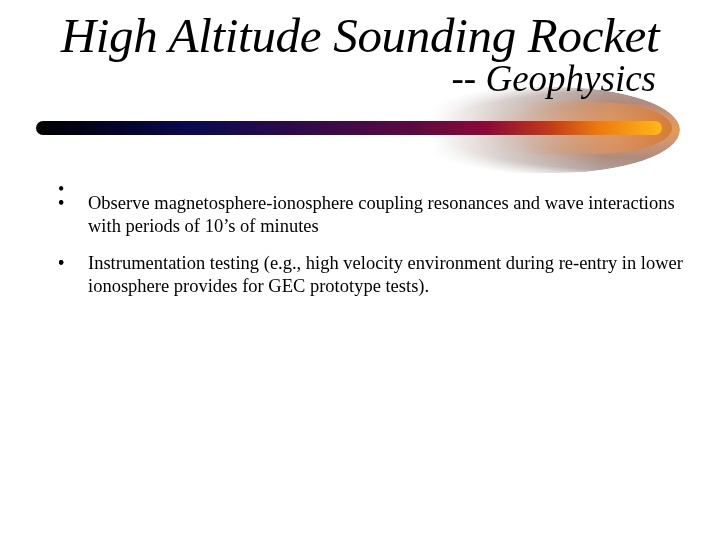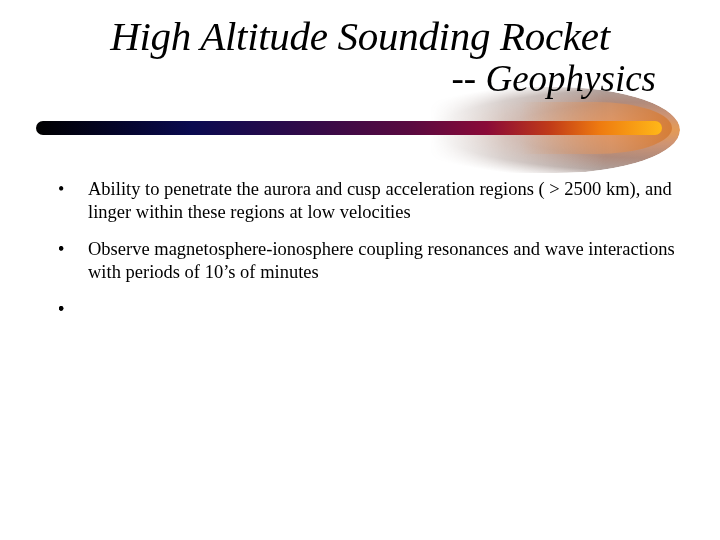--- a/index.html
+++ b/index.html
@@ -16,21 +16,21 @@
       font-family: "Liberation Serif", "DejaVu Serif", serif;
       color: #000000;
     }
     .title {
       position: absolute;
       left: 0;
       top: 10px;
       width: 720px;
       text-align: center;
       font-style: italic;
-      font-size: 41px;
+      font-size: 49px;
       line-height: 52px;
       white-space: nowrap;
       letter-spacing: -0.3px;
       z-index: 3;
     }
     .subtitle {
       position: absolute;
       right: 64px;
       top: 62px;
       font-style: italic;
@@ -118,32 +118,32 @@
   <div class="title">High Altitude Sounding Rocket</div>
   <div class="subtitle">-- Geophysics</div>
 
   <div class="glow"></div>
   <div class="glow-rim"></div>
   <div class="rocket-bar"></div>
 
   <ul class="bullets">
     <li class="bullet-item">
       <span class="bullet-dot">•</span>
-      <span>Ability to penetrate the aurora and cusp acceleration regions ( &gt; 2500 km), and linger within these regions at low velocities</span>
     </li>
     <li class="bullet-item">
       <span class="bullet-dot">•</span>
     </li>
     <li class="bullet-item">
       <span class="bullet-dot">•</span>
       <span>Observe magnetosphere-ionosphere coupling resonances and wave interactions with periods of 10’s of minutes</span>
     </li>
     <li class="bullet-item">
       <span class="bullet-dot">•</span>
     </li>
     <li class="bullet-item">
       <span class="bullet-dot">•</span>
     </li>
     <li class="bullet-item">
       <span class="bullet-dot">•</span>
+      <span>Instrumentation testing (e.g., high velocity environment during re-entry in lower ionosphere provides for GEC prototype tests).</span>
     </li>
   </ul>
 </div>
 
 </body></html>

